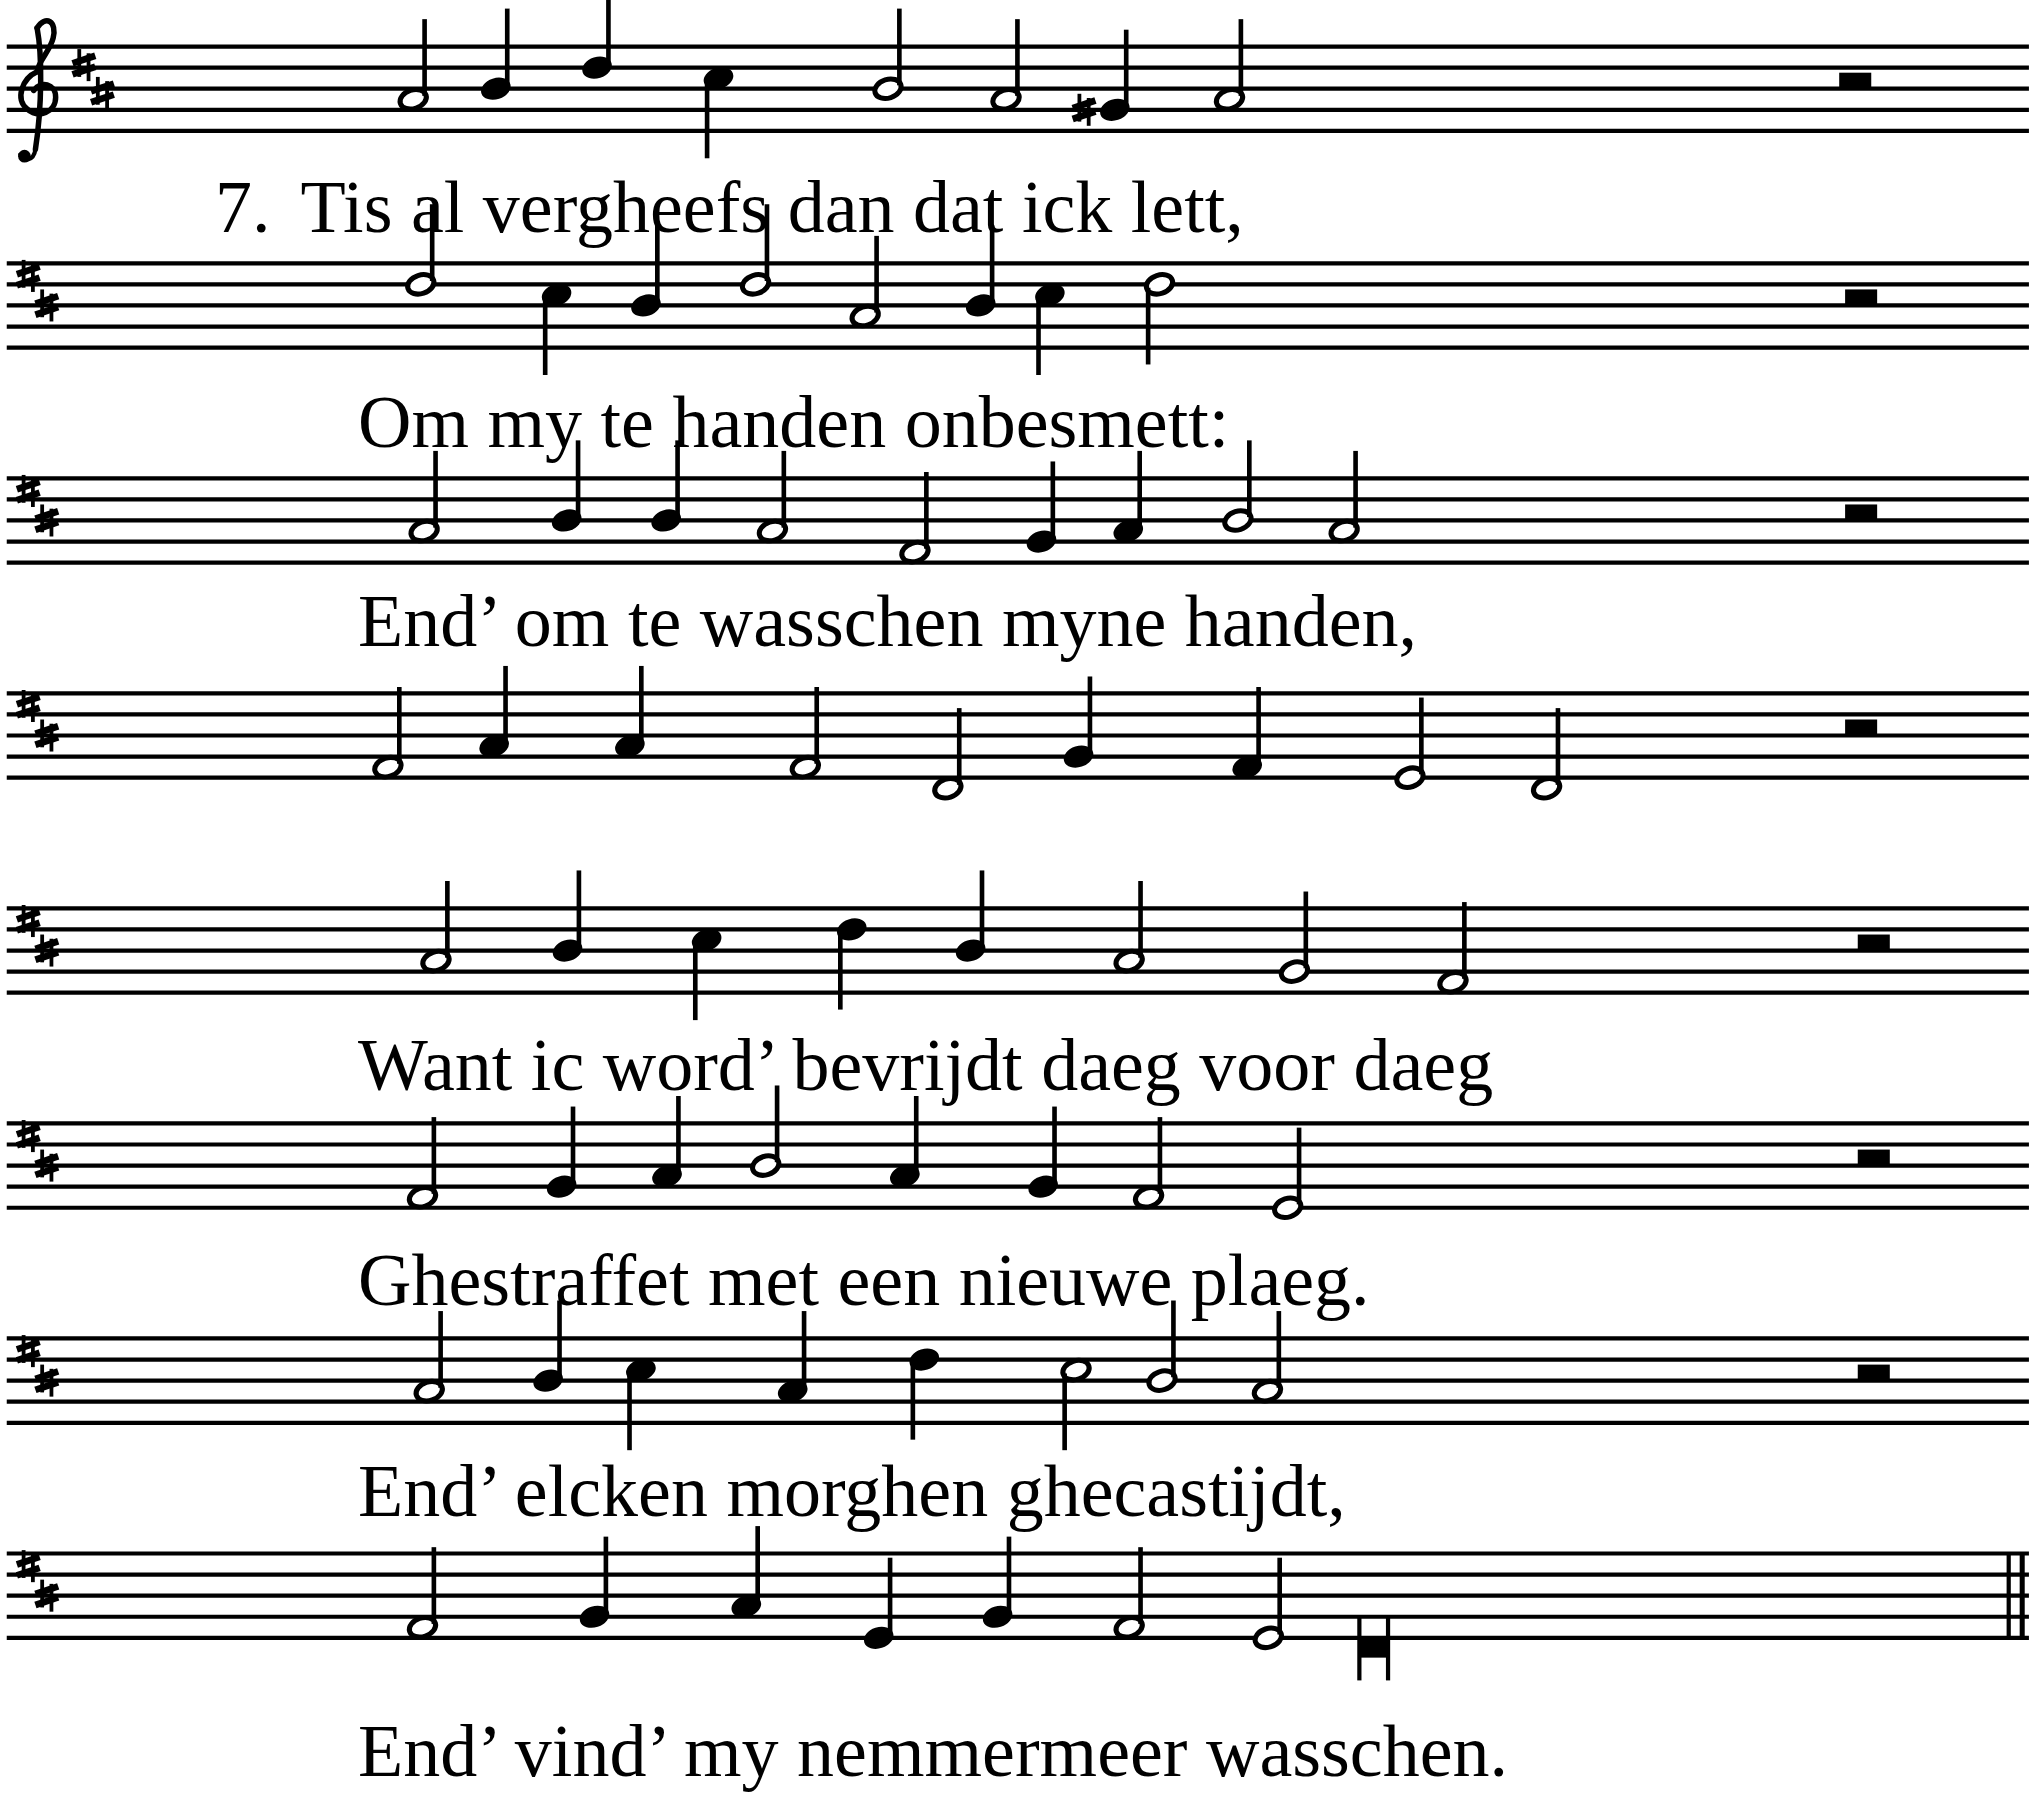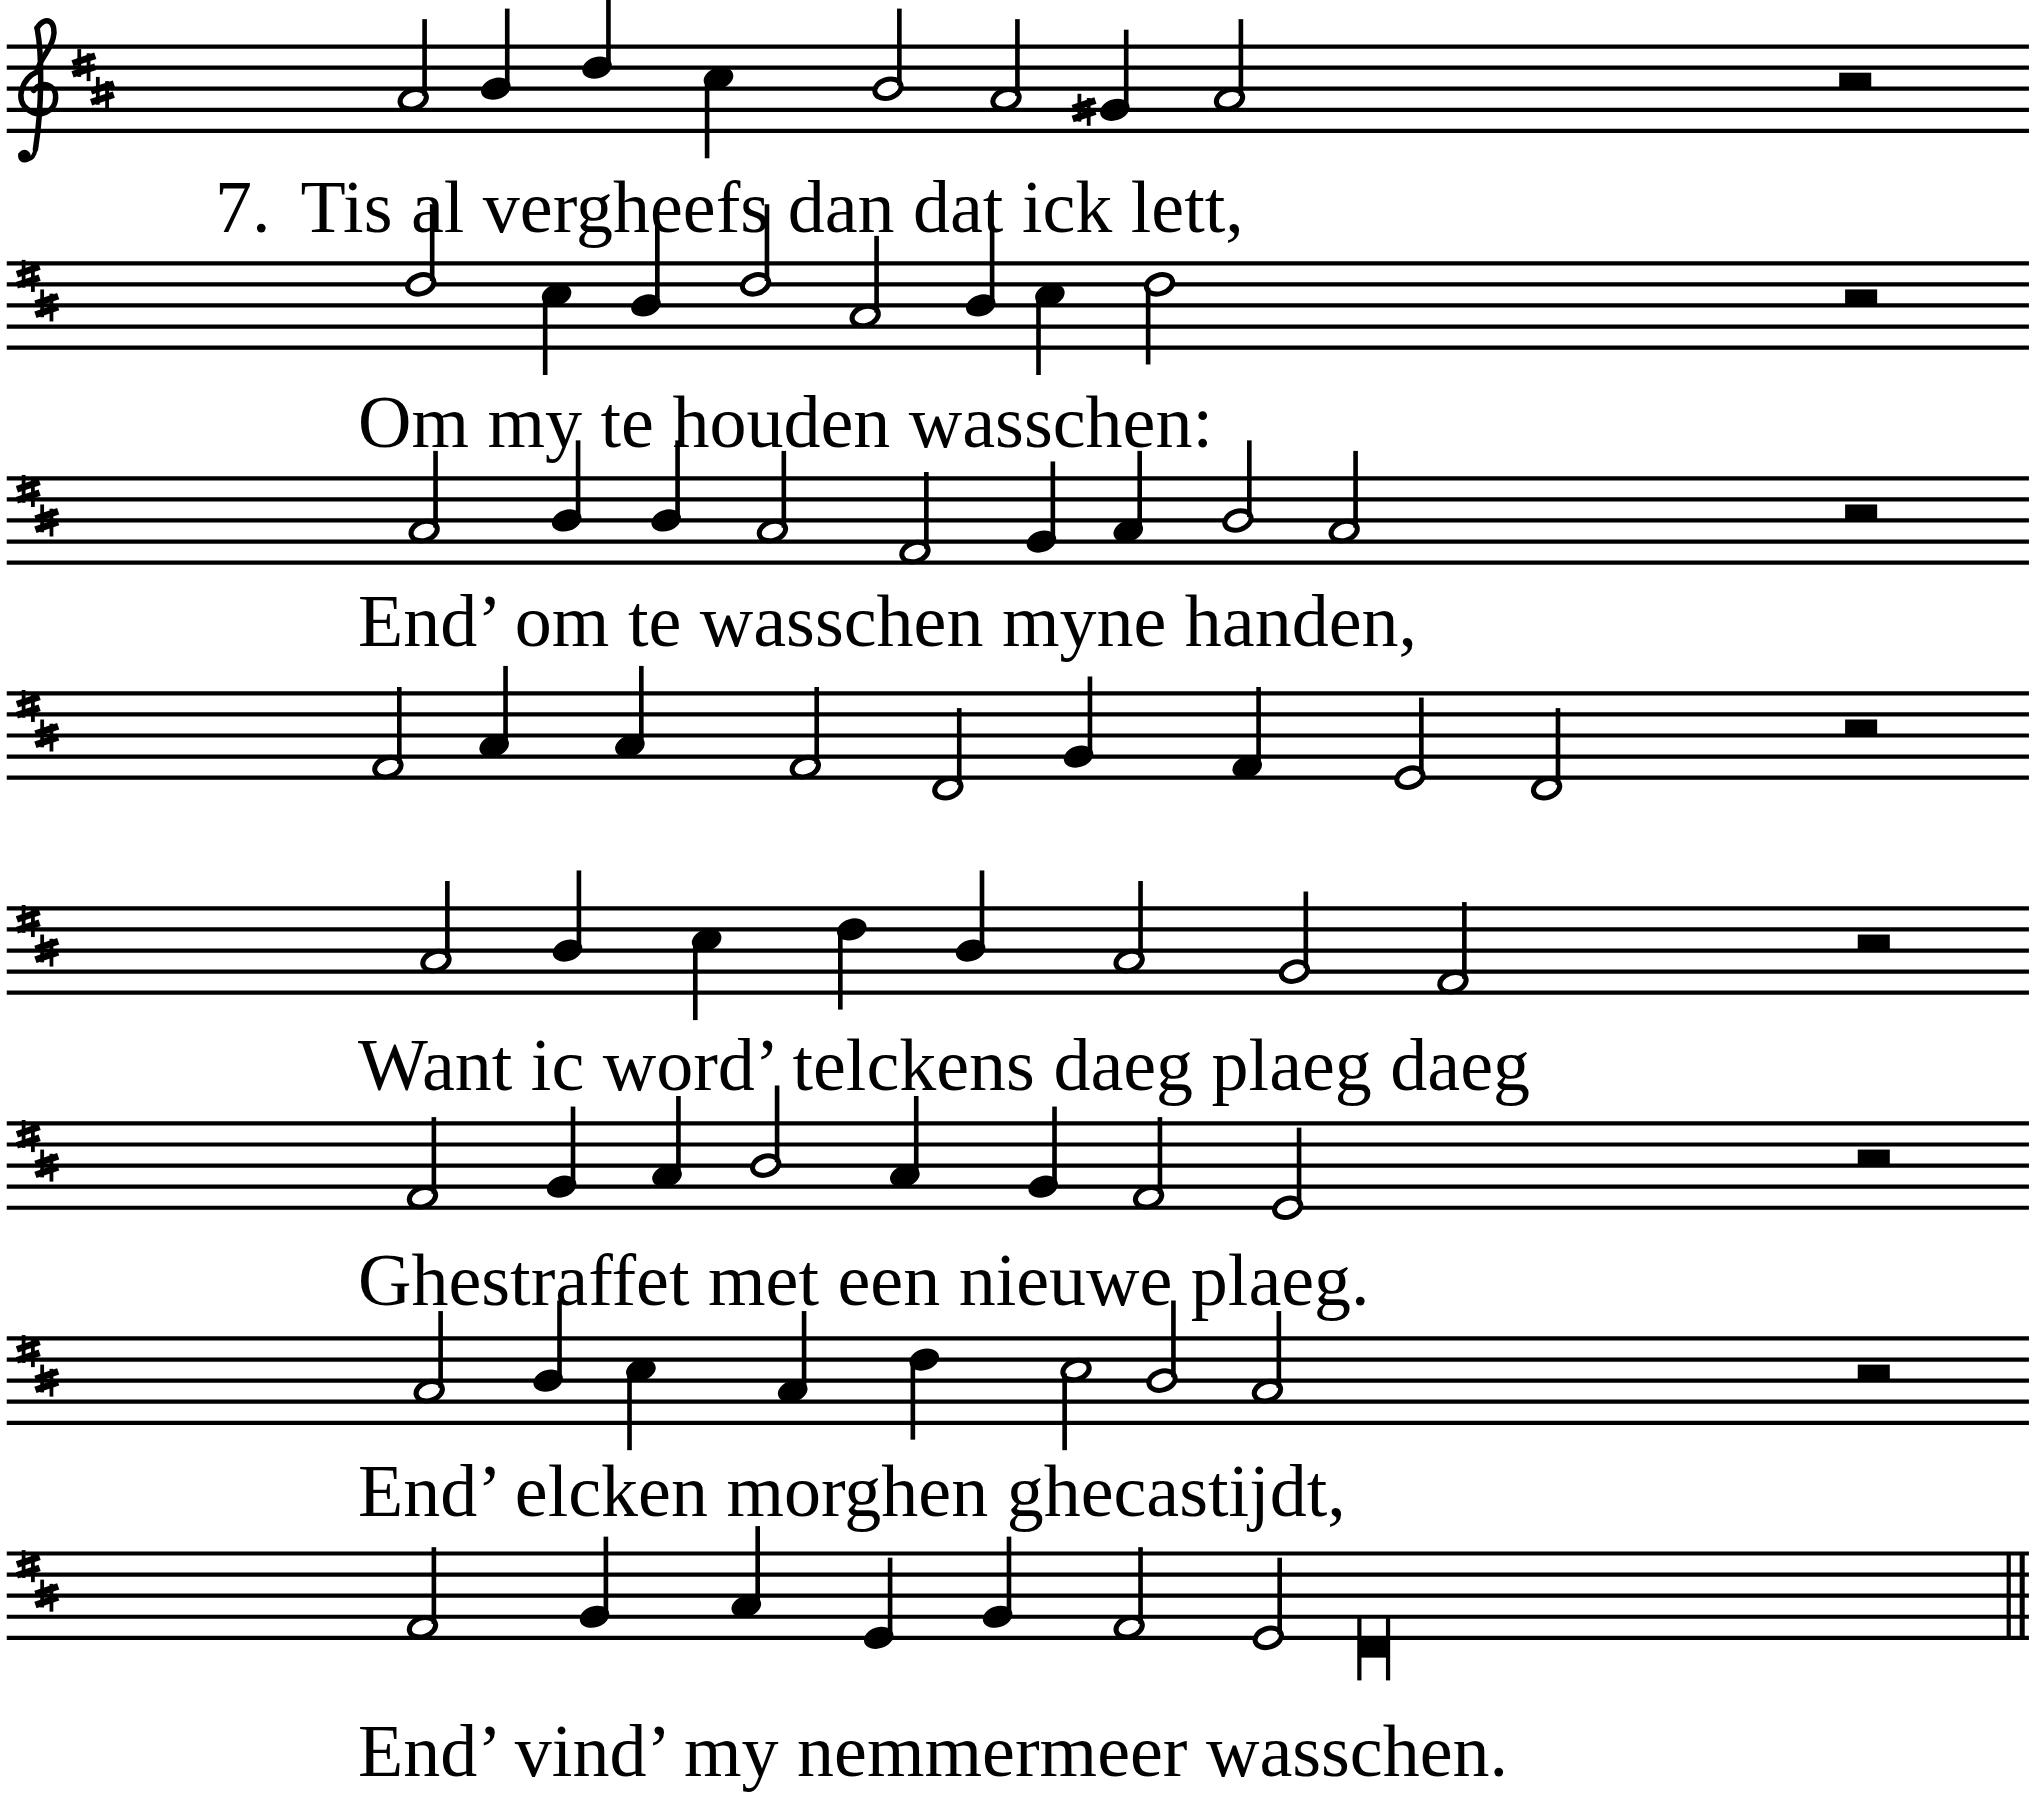--- a/index.html
+++ b/index.html
@@ -281,20 +281,20 @@
       <rect x="1612" y="1943.5" width="34" height="22" fill="#000000"></rect>
       <line x1="1612" y1="1916.5" x2="1612" y2="1992.5" stroke="#000000" stroke-width="5"></line>
       <line x1="1646" y1="1916.5" x2="1646" y2="1992.5" stroke="#000000" stroke-width="5"></line>
       <line x1="2382" y1="1842" x2="2382" y2="1942" stroke="#000000" stroke-width="5"></line>
       <line x1="2398" y1="1842" x2="2398" y2="1942" stroke="#000000" stroke-width="6"></line>
     </svg>
 
   <div class="lyric" style="left:215px;top:170px">
     <span class="num">7.</span><span>Tis al vergheefs dan dat ick lett,</span>
   </div>
-  <div class="lyric" style="left:358px;top:385px">Om my te houden wasschen:</div>
+  <div class="lyric" style="left:358px;top:385px">Om my te handen onbesmett:</div>
   <div class="lyric" style="left:358px;top:584px">End’ om te wasschen myne handen,</div>
-  <div class="lyric" style="left:358px;top:1028px">Want ic word’ telckens daeg plaeg daeg</div>
+  <div class="lyric" style="left:358px;top:1028px">Want ic word’ bevrijdt daeg voor daeg</div>
   <div class="lyric" style="left:358px;top:1454px">End’ elcken morghen ghecastijdt,</div>
   <div class="lyric" style="left:358px;top:1243px">Ghestraffet met een nieuwe plaeg.</div>
   <div class="lyric" style="left:358px;top:1714px">End’ vind’ my nemmermeer wasschen.</div>
 </div>
 
 
 </body></html>

